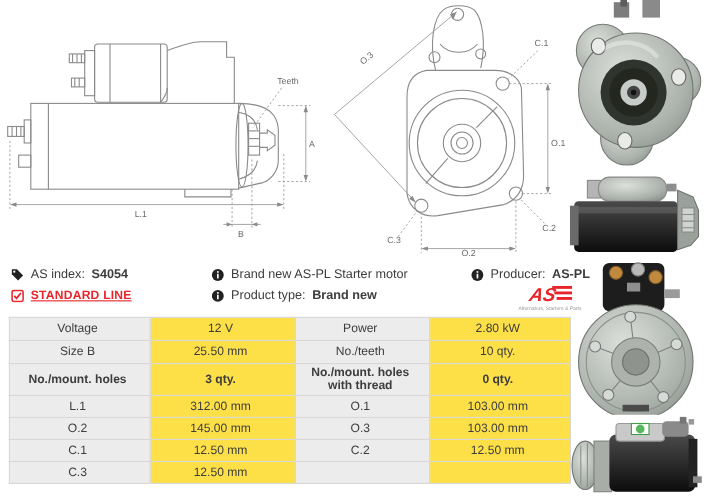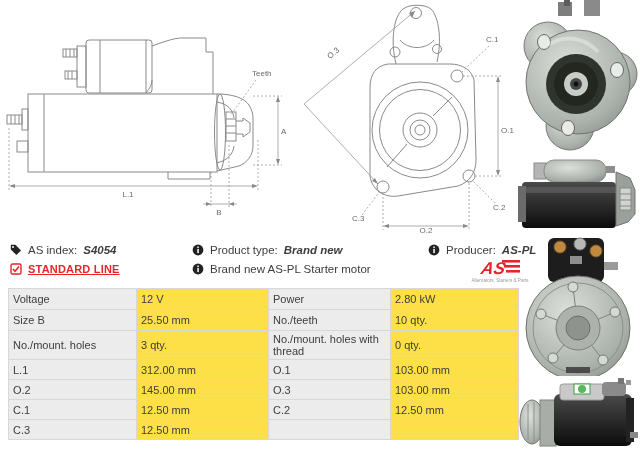--- a/index.html
+++ b/index.html
@@ -3,35 +3,35 @@
 <meta charset="utf-8">
 <style>
   html,body{margin:0;padding:0;}
   .page{position:relative;width:640px;height:454px;background:#ffffff;overflow:hidden;
         font-family:"Liberation Sans",sans-serif;color:#3d3d3d;}
   .abs{position:absolute;}
 
   
   .info-col{position:absolute;display:flex;flex-direction:column;gap:7px;}
   .info-row{display:flex;align-items:center;gap:6px;font-size:11.5px;white-space:nowrap;}
-  .info-row .b{font-weight:bold;font-style:italic;}
+  .info-row .b{font-weight:bold;}
   .std-line{color:#e8232a;font-weight:bold;font-size:11px;letter-spacing:.2px;text-decoration:underline;}
   .icon{flex:0 0 auto;display:inline-block;line-height:0;}
 
   
   .logo-wrap{position:absolute;left:462px;top:257px;width:76px;text-align:center;line-height:0;}
 
   
   table.spec{position:absolute;left:8px;top:288px;width:510px;border-collapse:collapse;table-layout:fixed;}
-  table.spec td{border:1px solid #d8d8d8;font-size:11px;text-align:left;
+  table.spec td{border:1px solid #d8d8d8;font-size:11px;text-align:center;
                 padding:2px 8px 2px 4px;vertical-align:middle;color:#3d3d3d;}
   td.lbl{background:#ececec;}
   td.val{background:#fde047;}
   tr.r-sm{height:21px;}
-  tr.r-tall{height:29px;}
+  tr.r-tall{height:29px;font-weight:bold;}
   tr.r-low{height:20px;}
 
   
   .dim-text{font-size:8px;fill:#6a6a6a;font-family:"Liberation Sans",sans-serif;}
   .outline{stroke:#8a8a8a;fill:none;stroke-width:1;}
   .dim{stroke:#9a9a9a;fill:none;stroke-width:0.8;}
   .dot{stroke-dasharray:2 2;}
   .arr{fill:#8a8a8a;stroke:none;}
 </style>
 </head>
@@ -276,32 +276,32 @@
 
   <div class="info-col" style="left:192px;top:244px">
     <div class="info-row">
       <span class="icon">
         <svg width="12" height="12" viewBox="0 0 12 12">
             <circle cx="6" cy="6" r="5.4" fill="#222"></circle>
             <rect x="5.3" y="4.9" width="1.5" height="4.2" fill="#fff"></rect>
             <rect x="5.3" y="2.5" width="1.5" height="1.5" fill="#fff"></rect>
           </svg>
       </span>
-      <span>Product type:</span>
-      <span class="b">Brand new</span>
+      <span>Brand new AS-PL Starter motor</span>
     </div>
     <div class="info-row">
       <span class="icon">
         <svg width="12" height="12" viewBox="0 0 12 12">
             <circle cx="6" cy="6" r="5.4" fill="#222"></circle>
             <rect x="5.3" y="4.9" width="1.5" height="4.2" fill="#fff"></rect>
             <rect x="5.3" y="2.5" width="1.5" height="1.5" fill="#fff"></rect>
           </svg>
       </span>
-      <span>Brand new AS-PL Starter motor</span>
+      <span>Product type:</span>
+      <span class="b">Brand new</span>
     </div>
   </div>
 
   <div class="info-col" style="left:428px;top:244px">
     <div class="info-row">
       <span class="icon">
         <svg width="12" height="12" viewBox="0 0 12 12">
             <circle cx="6" cy="6" r="5.4" fill="#222"></circle>
             <rect x="5.3" y="4.9" width="1.5" height="4.2" fill="#fff"></rect>
             <rect x="5.3" y="2.5" width="1.5" height="1.5" fill="#fff"></rect>

